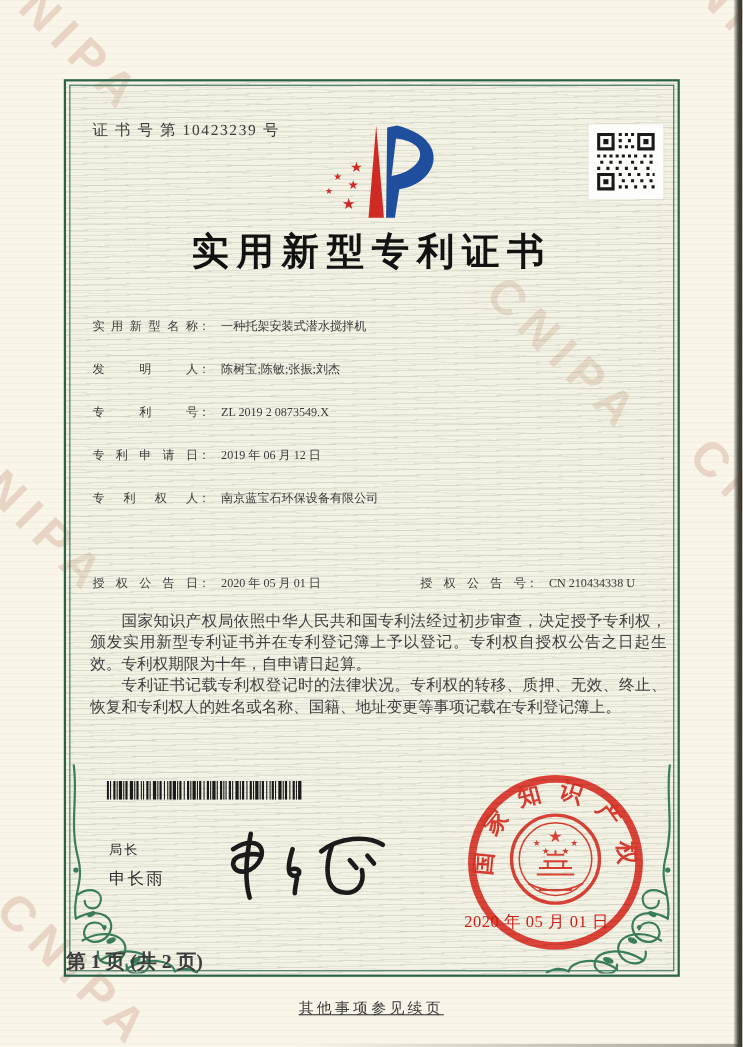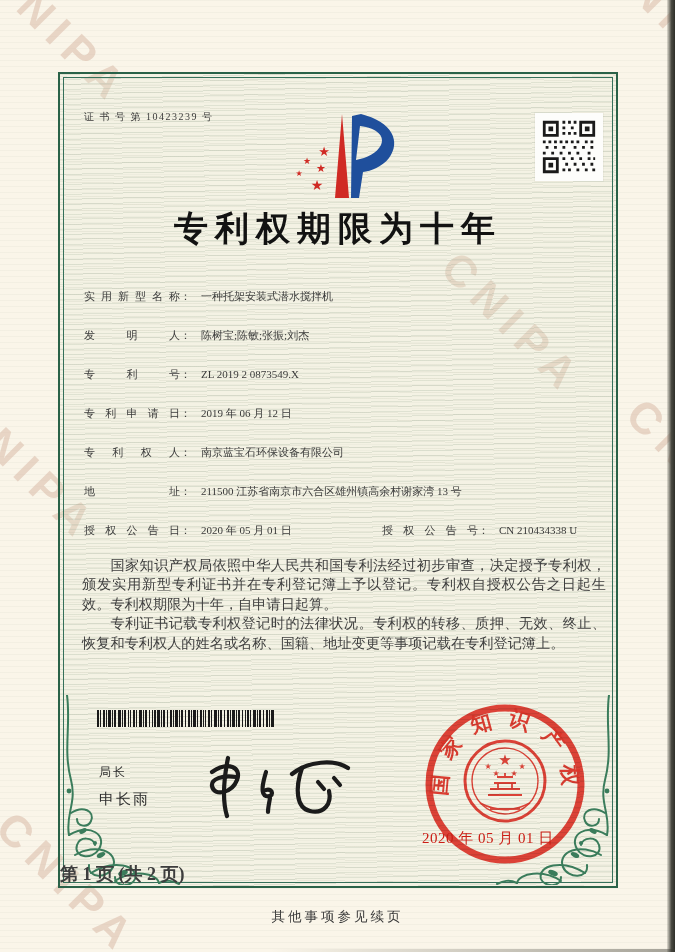--- a/index.html
+++ b/index.html
@@ -30,39 +30,39 @@
     background:
       repeating-linear-gradient(178.6deg, rgba(140,162,140,0.20) 0 1px, rgba(0,0,0,0) 1px 5px),
       repeating-linear-gradient(181.2deg, rgba(150,152,128,0.12) 0 1px, rgba(0,0,0,0) 1px 7px),
       rgba(224,230,210,0.22);
   }
   .frame-inner{
     position:absolute;left:3px;top:3px;right:3px;bottom:3px;
     border:1px solid #35705a;pointer-events:none;
   }
   .abs{position:absolute;z-index:3;}
-  .cert-no{left:24px;top:36px;font-size:10px;color:#3b3b3b;letter-spacing:1.5px;}
+  .cert-no{left:24px;top:36px;font-size:14px;color:#3b3b3b;letter-spacing:1.5px;}
   .logo{left:225px;top:34px;}
   .qr{left:475px;top:39px;width:68px;height:68px;background:#fdfdfb;display:flex;align-items:center;justify-content:center;box-shadow:0 0 0 1px rgba(0,0,0,0.03);}
   .title{left:0;top:132px;width:556px;text-align:center;font-size:34px;font-weight:bold;color:#121212;letter-spacing:7px;}
   .frow{left:24px;top:0;width:520px;font-size:11px;color:#3c3c3c;white-space:nowrap;}
   .flabel-j{display:inline-block;width:96px;text-align:justify;text-align-last:justify;color:#3c3c3c;vertical-align:bottom;}
   .fcolon{display:inline-block;}
   .fvalue{margin-left:10px;color:#3a3a3a;}
   .grant2{position:absolute;left:266px;top:0;white-space:nowrap;margin-left:32px;}
   .paras{left:22px;top:482px;width:524px;font-size:14.2px;line-height:19.4px;color:#3f3f3f;text-align:justify;}
   .paras p{margin:0;text-indent:2em;}
   .barcode{left:37px;top:636px;}
   .director-title{left:39px;top:690px;font-size:12px;color:#2e2e2e;letter-spacing:2px;}
   .director-name{left:39px;top:716px;font-size:15px;color:#2e2e2e;letter-spacing:2px;}
   .signature{left:140px;top:672px;}
   .seal{left:358px;top:623px;width:174px;height:174px;mix-blend-mode:multiply;opacity:0.93;}
   .seal-date{left:362px;top:755px;width:160px;font-size:15px;color:#cb1d15;letter-spacing:0.5px;white-space:nowrap;z-index:4;}
   .page-info{left:0;top:788px;width:556px;text-align:left;font-size:18px;color:#3d3d3d;font-weight:bold;}
-  .footer-note{position:absolute;left:0;top:908px;width:675px;text-align:center;font-size:13.5px;color:#3a3a3a;letter-spacing:3px;z-index:2;}
+  .footer-note{position:absolute;left:0;top:908px;width:675px;text-align:center;font-size:13.5px;color:#3a3a3a;letter-spacing:3px;z-index:2;text-decoration:underline;}
   .flourish{position:absolute;z-index:3;pointer-events:none;}
   .flourish.left{left:1px;bottom:1px;}
   .flourish.right{right:1px;bottom:1px;transform:scaleX(-1);}
   
   .edge-right{position:absolute;right:0;top:0;width:8px;height:952px;z-index:6;
     background:linear-gradient(to right,rgba(90,90,80,0.15),#4a4a42 55%,#2e2e28);}
   .edge-bottom{position:absolute;left:0;bottom:0;width:675px;height:3px;z-index:6;
     background:linear-gradient(to right,rgba(0,0,0,0) 40%,rgba(60,60,52,0.45));}
 </style>
 </head>
@@ -144,39 +144,36 @@
                    M32,23h3v3h-3z M38,23h3v3h-3z M47,23h3v3h-3z M53,23h3v3h-3z
                    M5,29h3v3h-3z M14,29h3v3h-3z M23,29h3v3h-3z M35,29h3v3h-3z M44,29h3v3h-3z M53,29h3v3h-3z
                    M2,35h3v3h-3z M11,35h3v3h-3z M20,35h3v3h-3z M29,35h3v3h-3z M38,35h3v3h-3z M50,35h3v3h-3z
                    M23,41h3v3h-3z M32,41h3v3h-3z M41,41h3v3h-3z M50,41h3v3h-3z M56,41h2v3h-2z
                    M26,47h3v3h-3z M35,47h3v3h-3z M44,47h3v3h-3z M53,47h3v3h-3z
                    M23,53h3v3h-3z M29,53h3v3h-3z M38,53h3v3h-3z M47,53h3v3h-3z M55,53h3v3h-3z"></path>
         </g>
       </svg>
     </div>
 
-    <div class="abs title">专利权期限为十年</div>
+    <div class="abs title">实用新型专利证书</div>
 
     <div class="abs frow" style="top:215px">
       <span class="flabel-j">实用新型名称</span><span class="fcolon">：</span><span class="fvalue">一种托架安装式潜水搅拌机</span>
     </div>
     <div class="abs frow" style="top:254px">
       <span class="flabel-j">发明人</span><span class="fcolon">：</span><span class="fvalue">陈树宝;陈敏;张振;刘杰</span>
     </div>
     <div class="abs frow" style="top:293px">
       <span class="flabel-j">专利号</span><span class="fcolon">：</span><span class="fvalue">ZL 2019 2 0873549.X</span>
     </div>
     <div class="abs frow" style="top:332px">
       <span class="flabel-j">专利申请日</span><span class="fcolon">：</span><span class="fvalue">2019 年 06 月 12 日</span>
     </div>
     <div class="abs frow" style="top:371px">
       <span class="flabel-j">专利权人</span><span class="fcolon">：</span><span class="fvalue">南京蓝宝石环保设备有限公司</span>
-    </div>
-    <div class="abs frow" style="top:410px">
-      <span class="flabel-j">地址</span><span class="fcolon">：</span><span class="fvalue">211500 江苏省南京市六合区雄州镇高余村谢家湾 13 号</span>
     </div>
     <div class="abs frow" style="top:449px">
       <span class="flabel-j">授权公告日</span><span class="fcolon">：</span><span class="fvalue">2020 年 05 月 01 日</span>
       <span class="grant2">
         <span class="flabel-j">授权公告号</span><span class="fcolon">：</span><span class="fvalue">CN 210434338 U</span>
       </span>
     </div>
 
     <div class="abs paras">
       <p>国家知识产权局依照中华人民共和国专利法经过初步审查，决定授予专利权，颁发实用新型专利证书并在专利登记簿上予以登记。专利权自授权公告之日起生效。专利权期限为十年，自申请日起算。</p>

